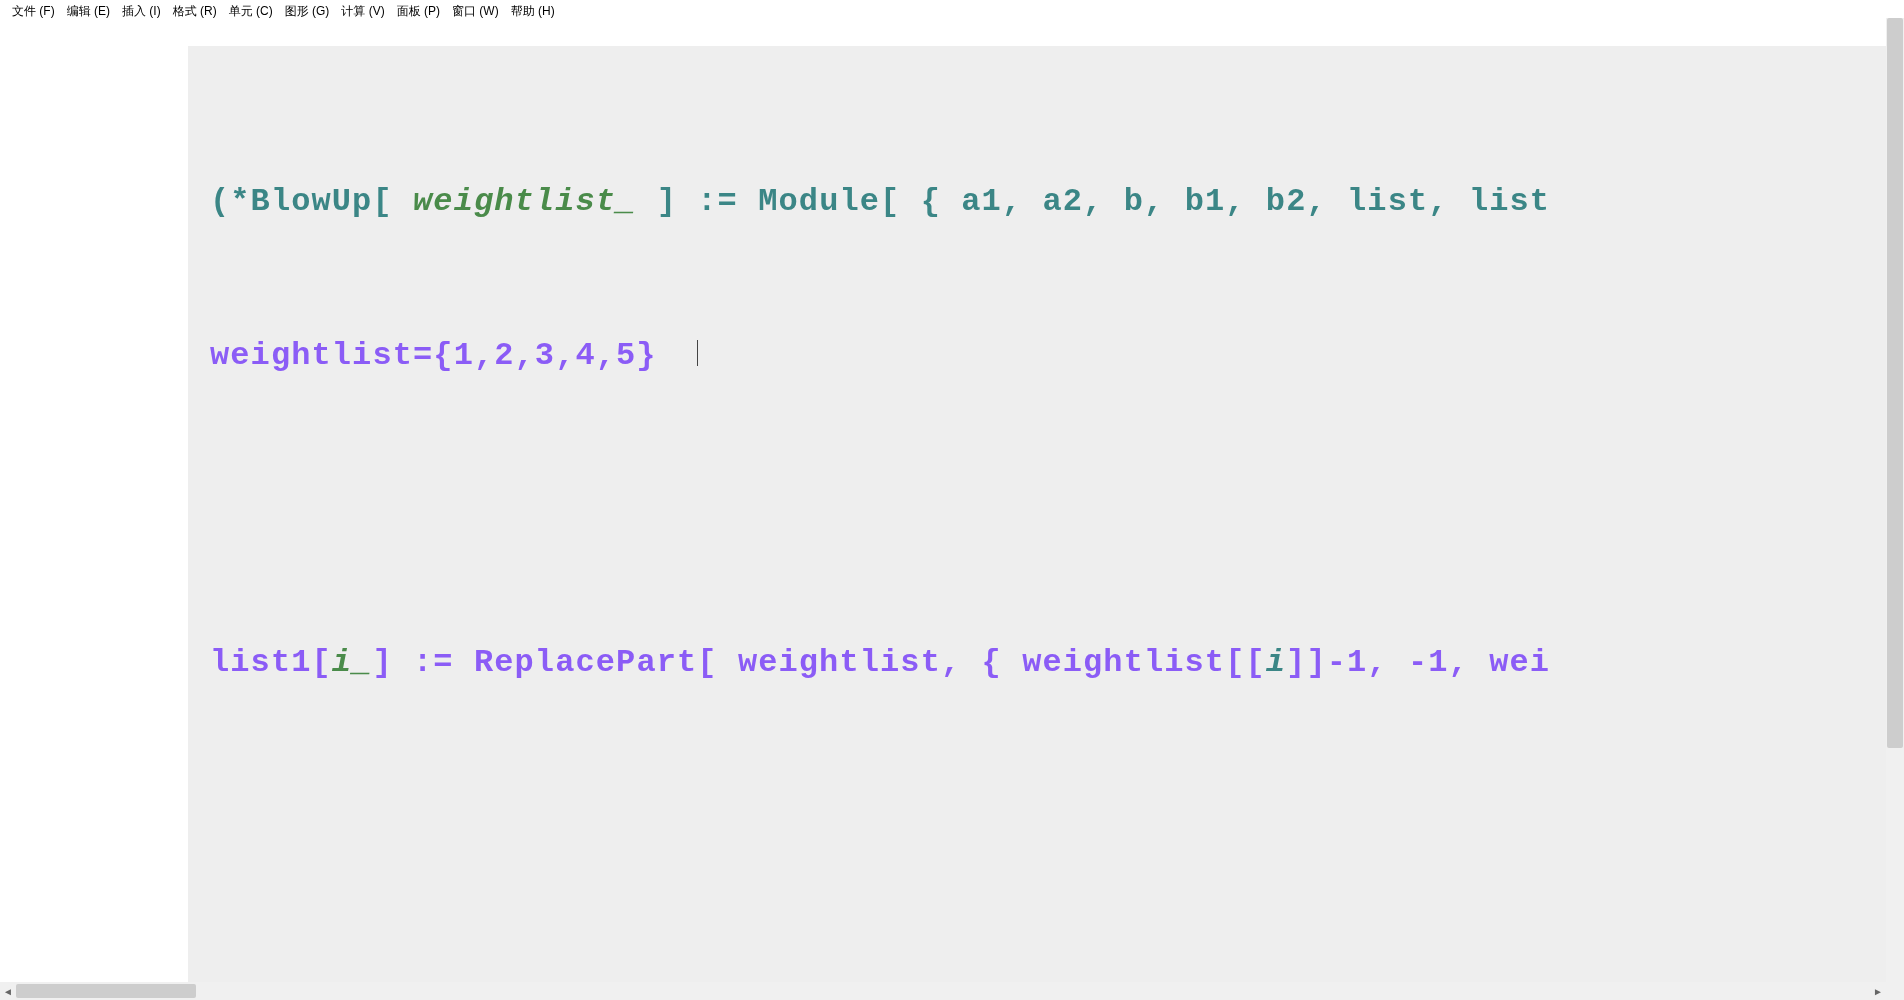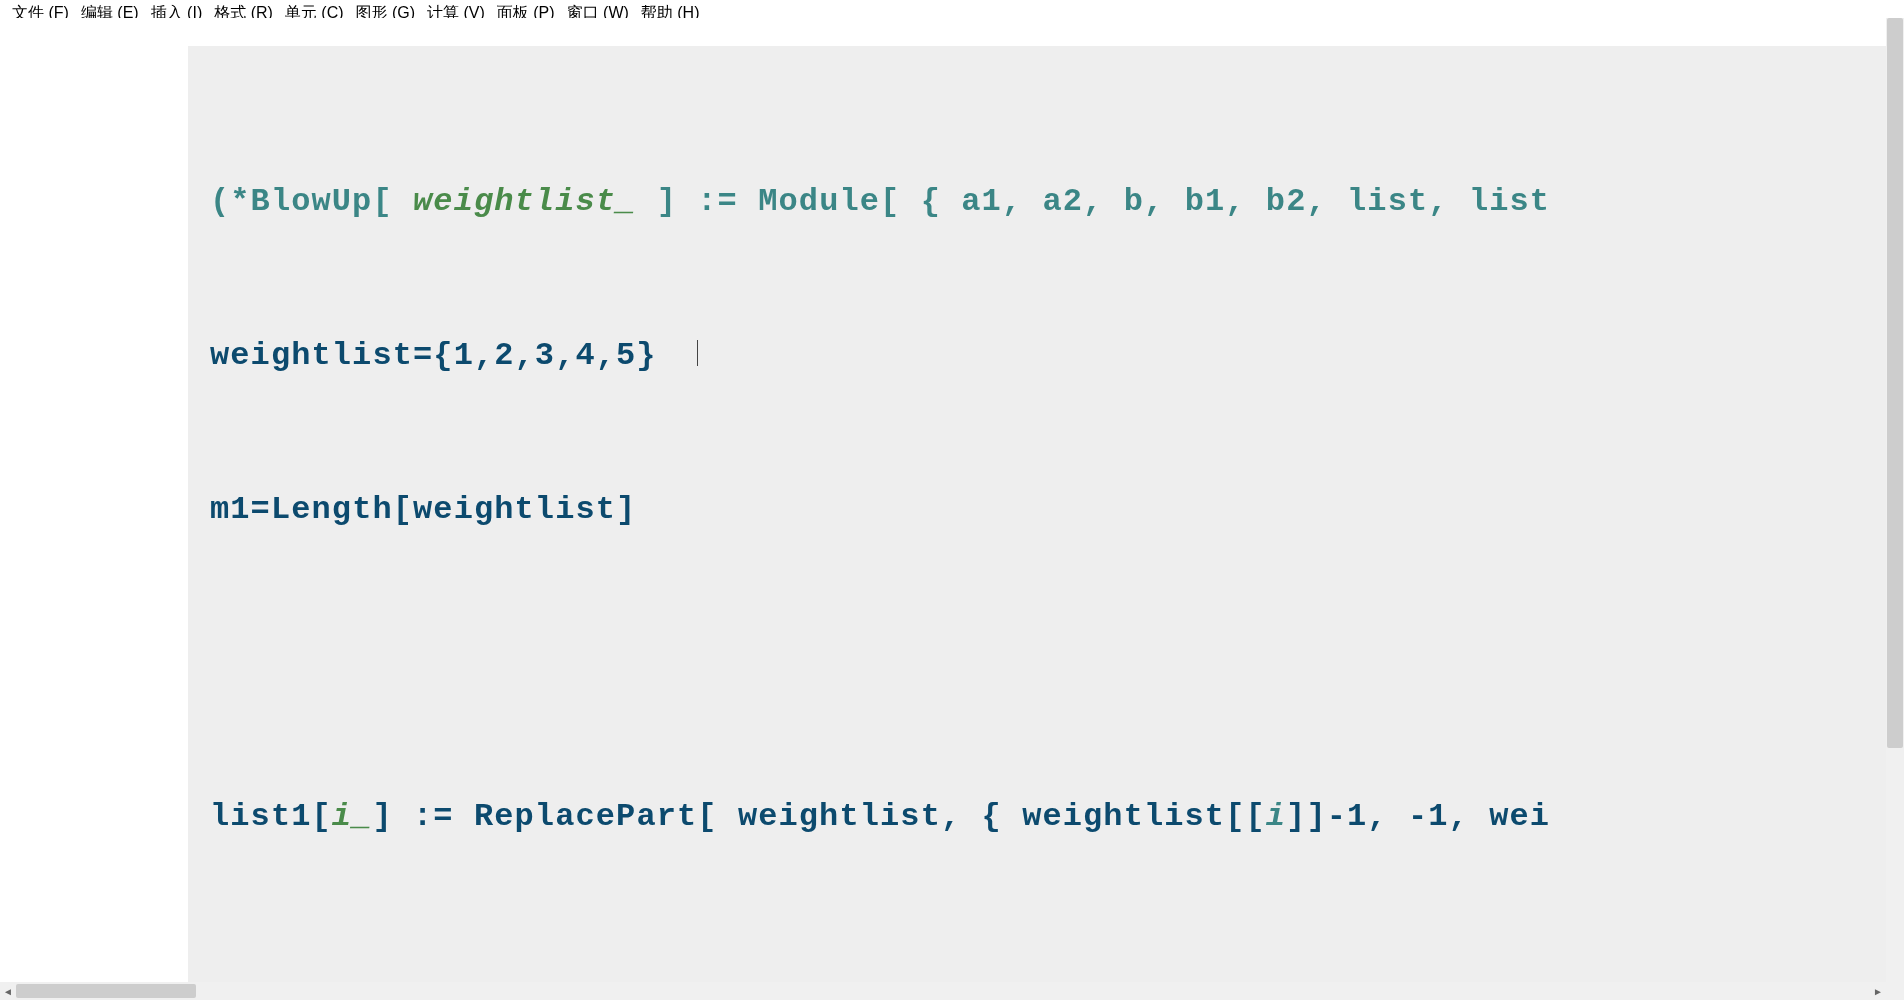--- a/index.html
+++ b/index.html
@@ -12,21 +12,21 @@
       background: #ffffff;
       overflow: hidden;
       width: 1904px;
       height: 1000px;
       position: relative;
     }
     .menubar {
       display: flex;
       padding: 2px 6px;
       background: #ffffff;
-      font-size: 16px;
+      font-size: 12px;
       color: #000000;
       align-items: flex-end;
     }
     .menubar-item {
       padding: 1px 6px;
       cursor: default;
       white-space: nowrap;
     }
     .content-area {
       position: absolute;
@@ -54,21 +54,21 @@
       letter-spacing: 1.1px;
     }
     .code-line {
       white-space: pre;
       overflow: hidden;
     }
     .comment-open {
       color: #3b8686;
     }
     .black {
-      color: #0c4a6e;
+      color: #8b5cf6;
     }
     .pattern {
       color: #4a8b4a;
       font-style: italic;
     }
     .var {
       color: #3b8686;
     }
     .var-i {
       color: #3b8686;
@@ -156,21 +156,20 @@
   <div class="menubar-item">计算 (V)</div>
   <div class="menubar-item">面板 (P)</div>
   <div class="menubar-item">窗口 (W)</div>
   <div class="menubar-item">帮助 (H)</div>
 </div>
 
 <div class="content-area">
   <div class="cell">
     <div class="code-line"><span class="comment-open">(*</span><span class="var">BlowUp[ </span><span class="pattern">weightlist_</span><span class="var"> ] := </span><span class="var">Module</span><span class="var">[ { </span><span class="var">a1</span><span class="var">, </span><span class="var">a2</span><span class="var">, </span><span class="var">b</span><span class="var">, </span><span class="var">b1</span><span class="var">, </span><span class="var">b2</span><span class="var">, </span><span class="var">list</span><span class="var">, </span><span class="var">list</span></div>
     <div class="code-line"><span class="black">weightlist={1,2,3,4,5}</span><span class="cursor-blink"></span></div>
-    <div class="code-line"><span class="black">m1=</span><span class="black">Length</span><span class="black">[weightlist]</span></div>
     <div class="code-line">&nbsp;</div>
     <div class="code-line"><span class="black">list1[</span><span class="pattern">i_</span><span class="black">] := </span><span class="black">ReplacePart</span><span class="black">[ weightlist, { weightlist[[</span><span class="var-i">i</span><span class="black">]]-1, -1, wei</span></div>
     
     
     
     
     
     
     
     

